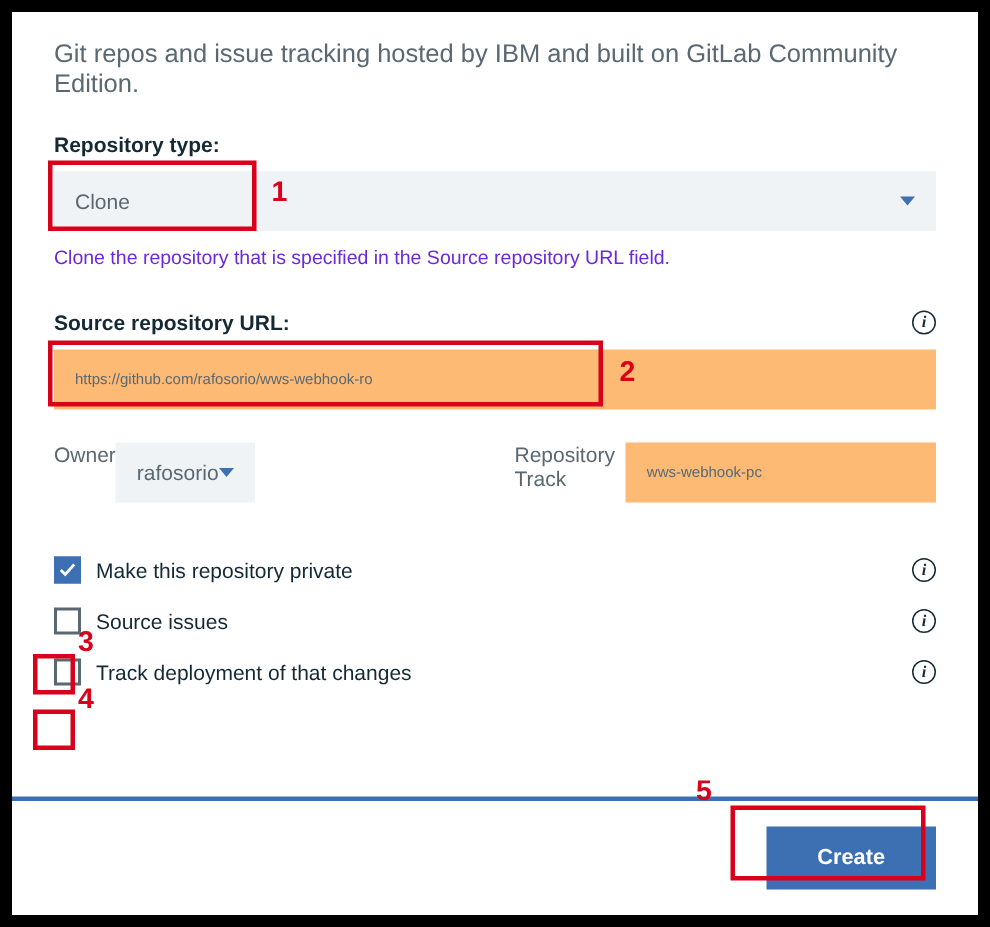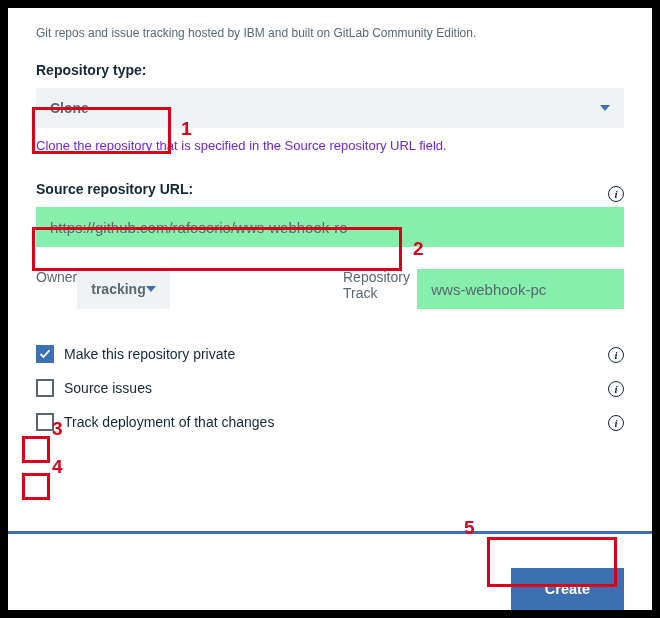--- a/index.html
+++ b/index.html
@@ -17,81 +17,80 @@
       padding: 18px 28px 0 28px;
       position: relative;
       color: #5a6872;
       font-size: 13.5px;
       display: flex;
       flex-direction: column;
     }
     .description {
       color: #5a6872;
       margin-bottom: 22px;
-      font-size: 12px;
+      font-size: 17px;
     }
     .label {
       color: #152935;
       font-weight: 600;
       font-size: 14px;
       margin-bottom: 10px;
     }
     .label-row {
       display: flex;
-      align-items: center;
+      align-items: flex-start;
       justify-content: space-between;
     }
     .helper {
       color: #6d28d9;
       font-size: 13px;
       margin-top: 10px;
       margin-bottom: 22px;
     }
     .select {
       background: #f0f3f6;
       height: 40px;
       display: flex;
       align-items: center;
       justify-content: space-between;
       padding: 0 14px;
       color: #5a6872;
       cursor: pointer;
       font-size: 14px;
-      font-weight: bold;
     }
     .select .caret {
       width: 0; height: 0;
       border-left: 5px solid transparent;
       border-right: 5px solid transparent;
       border-top: 6px solid #3d70b2;
     }
     .text-input {
-      background: #86efac;
+      background: #fdba74;
       border: none;
       height: 40px;
       width: 100%;
       padding: 0 14px;
-      font-size: 15px;
+      font-size: 10px;
       color: #5a6872;
       font-family: inherit;
     }
     .row {
       display: flex;
       gap: 26px;
       margin-top: 8px;
     }
     .col { flex: 1; display: flex; }
     .col-label {
       color: #5a6872;
       font-size: 14px;
       margin-bottom: 10px;
     }
     .checkbox-row {
       display: flex;
-      align-items: flex-end;
+      align-items: center;
       justify-content: space-between;
       margin-bottom: 16px;
     }
     .checkbox-left {
       display: flex;
       align-items: center;
       gap: 10px;
     }
     .cb {
       width: 18px; height: 18px;
@@ -128,21 +127,21 @@
       position: absolute;
       left: 0; right: 0;
       border-top: 3px solid #3d70b2;
     }
     .footer {
       position: absolute;
       bottom: 0; left: 2px; right: 0;
       height: 76px;
       display: flex;
       justify-content: flex-end;
-      align-items: flex-end;
+      align-items: center;
       padding: 0 28px;
     }
     .btn-primary {
       background: #3d70b2;
       color: #fff;
       border: none;
       height: 42px;
       padding: 0 34px;
       font-size: 14.5px;
       font-weight: 600;
@@ -187,21 +186,21 @@
       <div class="label">Source repository URL:</div>
       <span class="info-icon">i</span>
     </div>
     <input class="text-input" value="https://github.com/rafosorio/wws-webhook-ro" style="">
   </div>
 
   <div class="row">
     <div class="col">
       <div class="col-label">Owner</div>
       <div class="select">
-        <span>tracking</span>
+        <span>rafosorio</span>
         <span class="caret"></span>
       </div>
     </div>
     <div class="col">
       <div class="col-label">Repository Track</div>
       <input class="text-input" value="wws-webhook-pc" style="">
     </div>
   </div>
 
   <div class="checkboxes">

